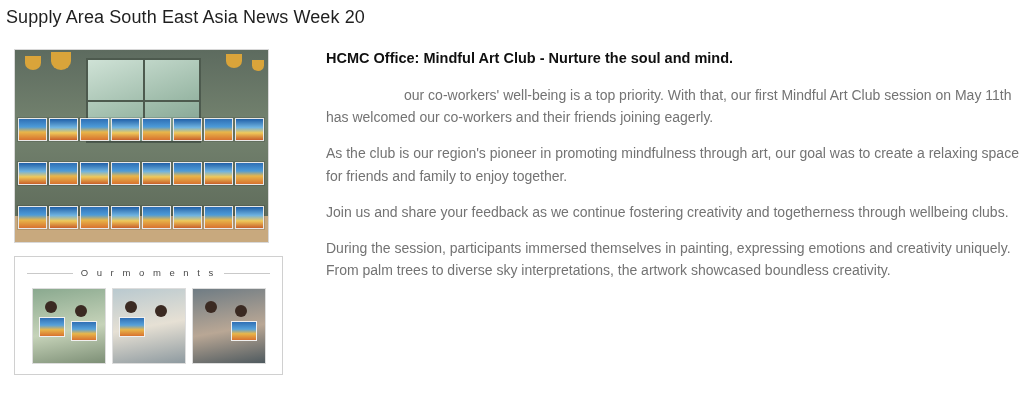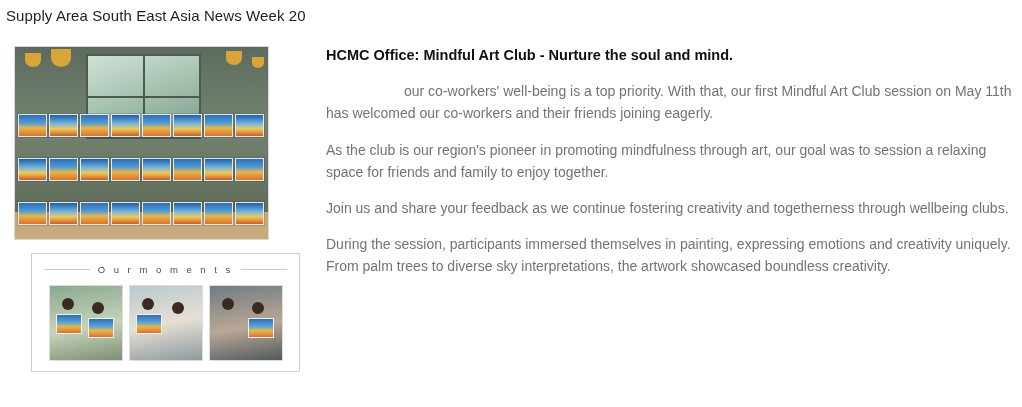--- a/index.html
+++ b/index.html
@@ -9,21 +9,21 @@
   }
   body {
     width: 1022px;
     height: 407px;
     font-family: "Liberation Sans", sans-serif;
     color: #1a1a1a;
     overflow: hidden;
     position: relative;
   }
   .page-title {
-    font-size: 15px;
+    font-size: 18px;
     font-weight: 400;
     color: #1f1f1f;
     padding: 6px 0 0 6px;
     letter-spacing: 0.1px;
     line-height: 1.3;
   }
   .content {
     display: flex;
     align-items: flex-start;
     padding: 20px 0 0 0;
@@ -107,21 +107,20 @@
     height: 14%;
     background: #c8a97e;
   }
   .moments-box {
     width: 251px;
     margin-top: 13px;
     border: 1px solid #d0d0d0;
     background: #ffffff;
     padding: 8px 8px 10px 8px;
     position: relative;
-    margin-left: 17px;
   }
   .moments-caption {
     text-align: center;
     font-size: 9.5px;
     letter-spacing: 3px;
     color: #4a4a4a;
     position: relative;
     margin: 2px 0 10px 0;
     white-space: nowrap;
   }
@@ -268,20 +267,20 @@
       </div>
     </div>
 
   </div>
 
   <div class="right-col">
     <div class="article-heading">HCMC Office: Mindful Art Club - Nurture the soul and mind.</div>
 
     <p class="para first"><span class="lead-indent"></span><span>our co-workers' well-being is a top priority. With that, our first Mindful Art Club session on May 11th has welcomed our co-workers and their friends joining eagerly.</span></p>
 
-    <p class="para">As the club is our region's pioneer in promoting mindfulness through art, our goal was to session a relaxing space for friends and family to enjoy together.</p>
+    <p class="para">As the club is our region's pioneer in promoting mindfulness through art, our goal was to create a relaxing space for friends and family to enjoy together.</p>
 
     <p class="para">Join us and share your feedback as we continue fostering creativity and togetherness through wellbeing clubs.</p>
 
     <p class="para">During the session, participants immersed themselves in painting, expressing emotions and creativity uniquely. From palm trees to diverse sky interpretations, the artwork showcased boundless creativity.</p>
   </div>
 
 </div>
 
 </body></html>

